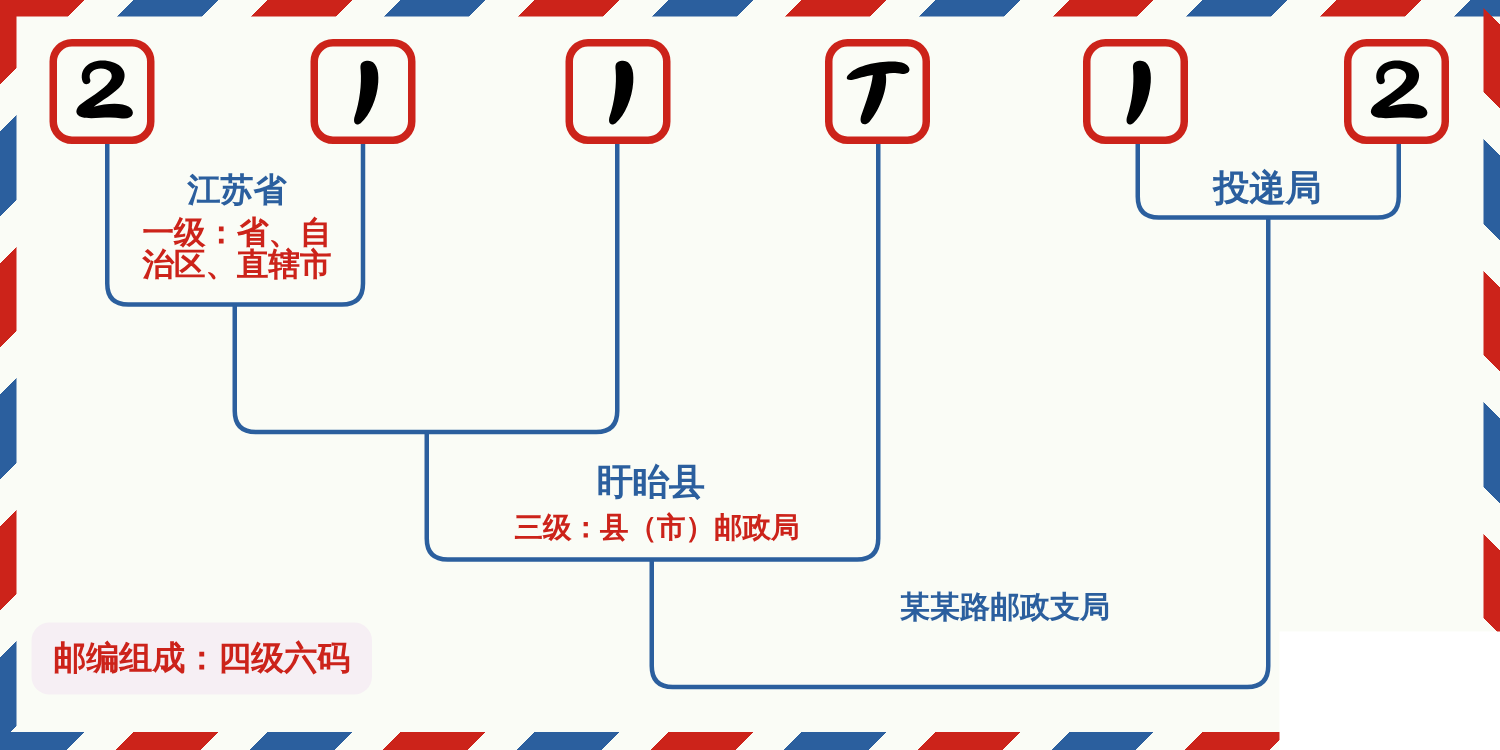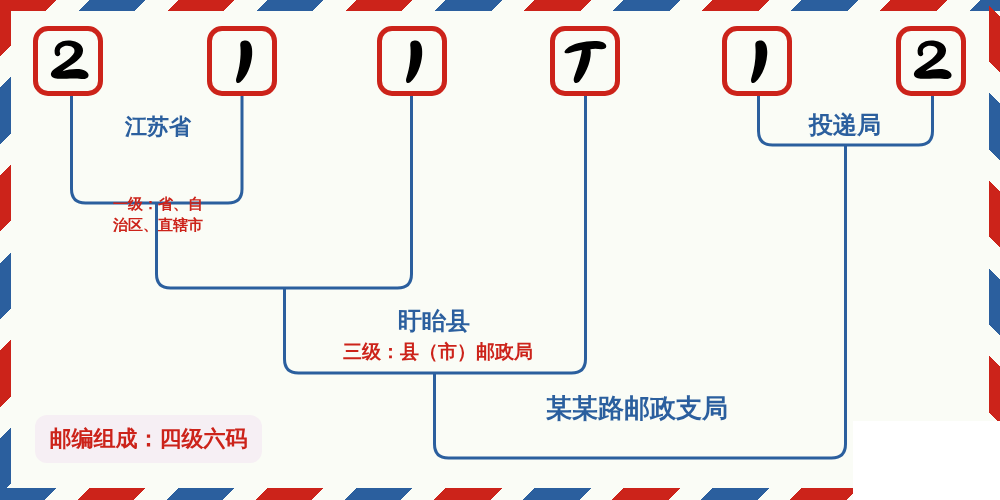--- a/index.html
+++ b/index.html
@@ -28,30 +28,30 @@
   }
   .digit-box svg{display:block;}
   
   #connectors{position:absolute;left:0;top:0;z-index:2;}
   #connectors path{fill:none;stroke:var(--blue,#2b5f9e);stroke-width:3;}
   
   .lbl{position:absolute;z-index:4;white-space:nowrap;transform:translateX(-50%);text-align:center;font-weight:bold;}
   .lbl-blue{color:var(--blue,#2b5f9e);font-family:"Liberation Serif", serif;text-align:center;}
   .lbl-red{color:var(--red,#cc231a);font-family:"Liberation Sans", sans-serif;}
   .lbl-jiangsu{left:158px;top:112px;font-size:22px;}
-  .lbl-level1{left:158px;top:145px;font-size:15px;line-height:21px;margin-top:48px;}
+  .lbl-level1{left:158px;top:145px;font-size:21px;line-height:21px;}
   .lbl-level2{left:285px;top:255px;font-size:19px;}
   .lbl-xuyi{left:434px;top:305px;font-size:24px;}
   .lbl-level3{left:438px;top:339px;font-size:19px;}
-  .lbl-moumou{left:637px;top:391px;font-size:26px;}
+  .lbl-moumou{left:670px;top:391px;font-size:20px;}
   .lbl-level4{left:639px;top:425px;font-size:20px;}
   .lbl-toudiju{left:845px;top:109px;font-size:24px;}
   
   .badge{
-    position:absolute;left:35px;top:415px;width:227px;height:48px;z-index:4;
+    position:absolute;left:21px;top:415px;width:227px;height:48px;z-index:4;
     background:var(--badge-bg,#f6eff4);border-radius:12px;
     display:flex;align-items:center;justify-content:center;
   }
   .badge span{color:var(--red,#cc231a);font-weight:bold;font-size:22px;font-family:"Liberation Serif", serif;white-space:nowrap;}
 </style>
 </head>
 <body>
 
 <div id="page" style="--red: #cc231a; --blue: #2b5f9e; --badge-bg: #f6eff4; --page-bg: #fafcf6;">
 

